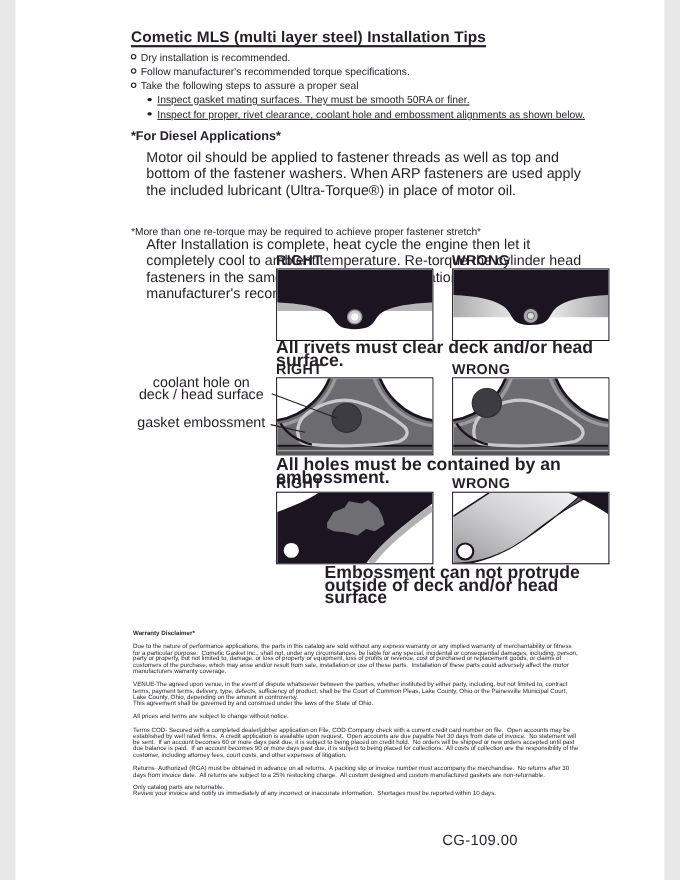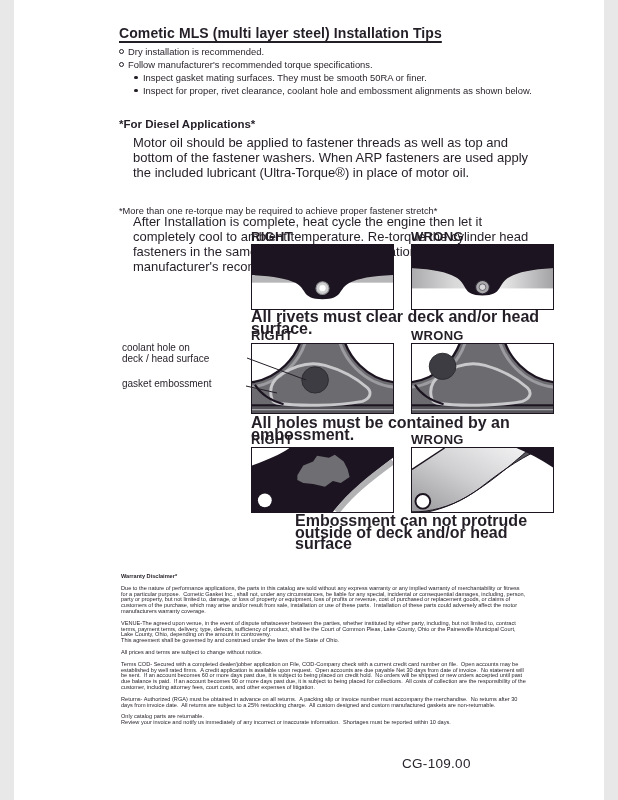--- a/index.html
+++ b/index.html
@@ -16,21 +16,21 @@
     text-decoration:underline; text-decoration-thickness:1.5px; text-underline-offset:3px;
     letter-spacing:0.1px;
   }
   .tips { position:absolute; left:105px; top:45px; width:425px; margin:0; padding:0; list-style:none;
           font-size:9.4px; line-height:13px; }
   .tips li { position:relative; padding-left:9px; }
   .tips li.main::before {
     content:""; position:absolute; left:0; top:4.2px; width:3.2px; height:3.2px;
     border:0.9px solid #241e27; border-radius:50%;
   }
-  .tips li.sub { margin-left:15px; }
+  .tips li.sub { margin-left:15px;text-decoration:underline; }
   .tips li.sub::before {
     content:""; position:absolute; left:0; top:4.6px; width:3.8px; height:3.8px;
     background:#241e27; border-radius:50%;
   }
   .section-head { position:absolute; left:105px; top:118px; margin:0; font-size:11.5px; font-weight:bold; }
   .para { position:absolute; left:119px; width:414px; margin:0; font-size:13px; line-height:15px; }
   .para1 { top:135px; }
   .para2 { top:166px;margin-top:48px; }
   .note  { position:absolute; left:105px; top:206px; margin:0; font-size:9.3px; }
 
@@ -43,22 +43,22 @@
   .h3l { left:237px; top:432px; } .h3r { left:397px; top:432px; }
   .f1l { left:237px; top:244px; height:66px; } .f1r { left:397px; top:244px; height:66px; }
   .f2l { left:237px; top:343px; height:71px; } .f2r { left:397px; top:343px; height:71px; }
   .f3l { left:237px; top:447px; height:66px; } .f3r { left:397px; top:447px; height:66px; }
 
   .caption { position:absolute; margin:0; font-size:16px; font-weight:bold; line-height:11.5px; }
   .cap1 { left:237px; top:311px; width:320px; }
   .cap2 { left:237px; top:417px; width:303px; text-align:left; }
   .cap3 { left:237px; top:515px; width:268px;margin-left:44px; }
 
-  .fig-label { position:absolute; width:122px; text-align:left;
-               font-size:10px; line-height:10.5px; color:#241e27; }
+  .fig-label { position:absolute; width:122px; text-align:center;
+               font-size:13px; line-height:10.5px; color:#241e27; }
   .lbl-coolant { left:108px; top:343px; }
   .lbl-emboss  { left:108px; top:379px; }
   .leaders { position:absolute; left:105px; top:335px; width:200px; height:70px; pointer-events:none; }
 
   .legal { position:absolute; left:107px; top:574px; width:406px;
            font-size:5.6px; line-height:5.8px; color:#2a252d; }
   .legal p { margin:0 0 6px; white-space:pre-wrap; }
   .legal p.tight { margin-bottom:0; }
   .legal-head { font-weight:bold; margin-bottom:6px; }
 
@@ -68,20 +68,21 @@
 </head>
 <body>
 
 <div class="page">
 
   <h1 class="title">Cometic MLS (multi layer steel) Installation Tips</h1>
 
   <ul class="tips">
     <li class="main">Dry installation is recommended.</li>
     <li class="main">Follow manufacturer's recommended torque specifications.</li>
+    <li class="main">Take the following steps to assure a proper seal</li>
     <li class="sub">Inspect gasket mating surfaces.  They must be smooth 50RA or finer.</li>
     <li class="sub">Inspect for proper, rivet clearance, coolant hole and embossment alignments as shown below.</li>
   </ul>
 
   <h2 class="section-head">*For Diesel Applications*</h2>
   <p class="para para1">Motor oil should be applied to fastener threads as well as top and bottom of the fastener washers. When ARP fasteners are used apply the included lubricant (Ultra-Torque®) in place of motor oil.</p>
   <p class="para para2">After Installation is complete, heat cycle the engine then let it completely cool to ambient temperature. Re-torque the cylinder head fasteners in the same pattern as initial installation or per your fastener manufacturer's recommendations.</p>
   <p class="note">*More than one re-torque may be required to achieve proper fastener stretch*</p>
 
   <p class="fig-head h1l">RIGHT</p>

